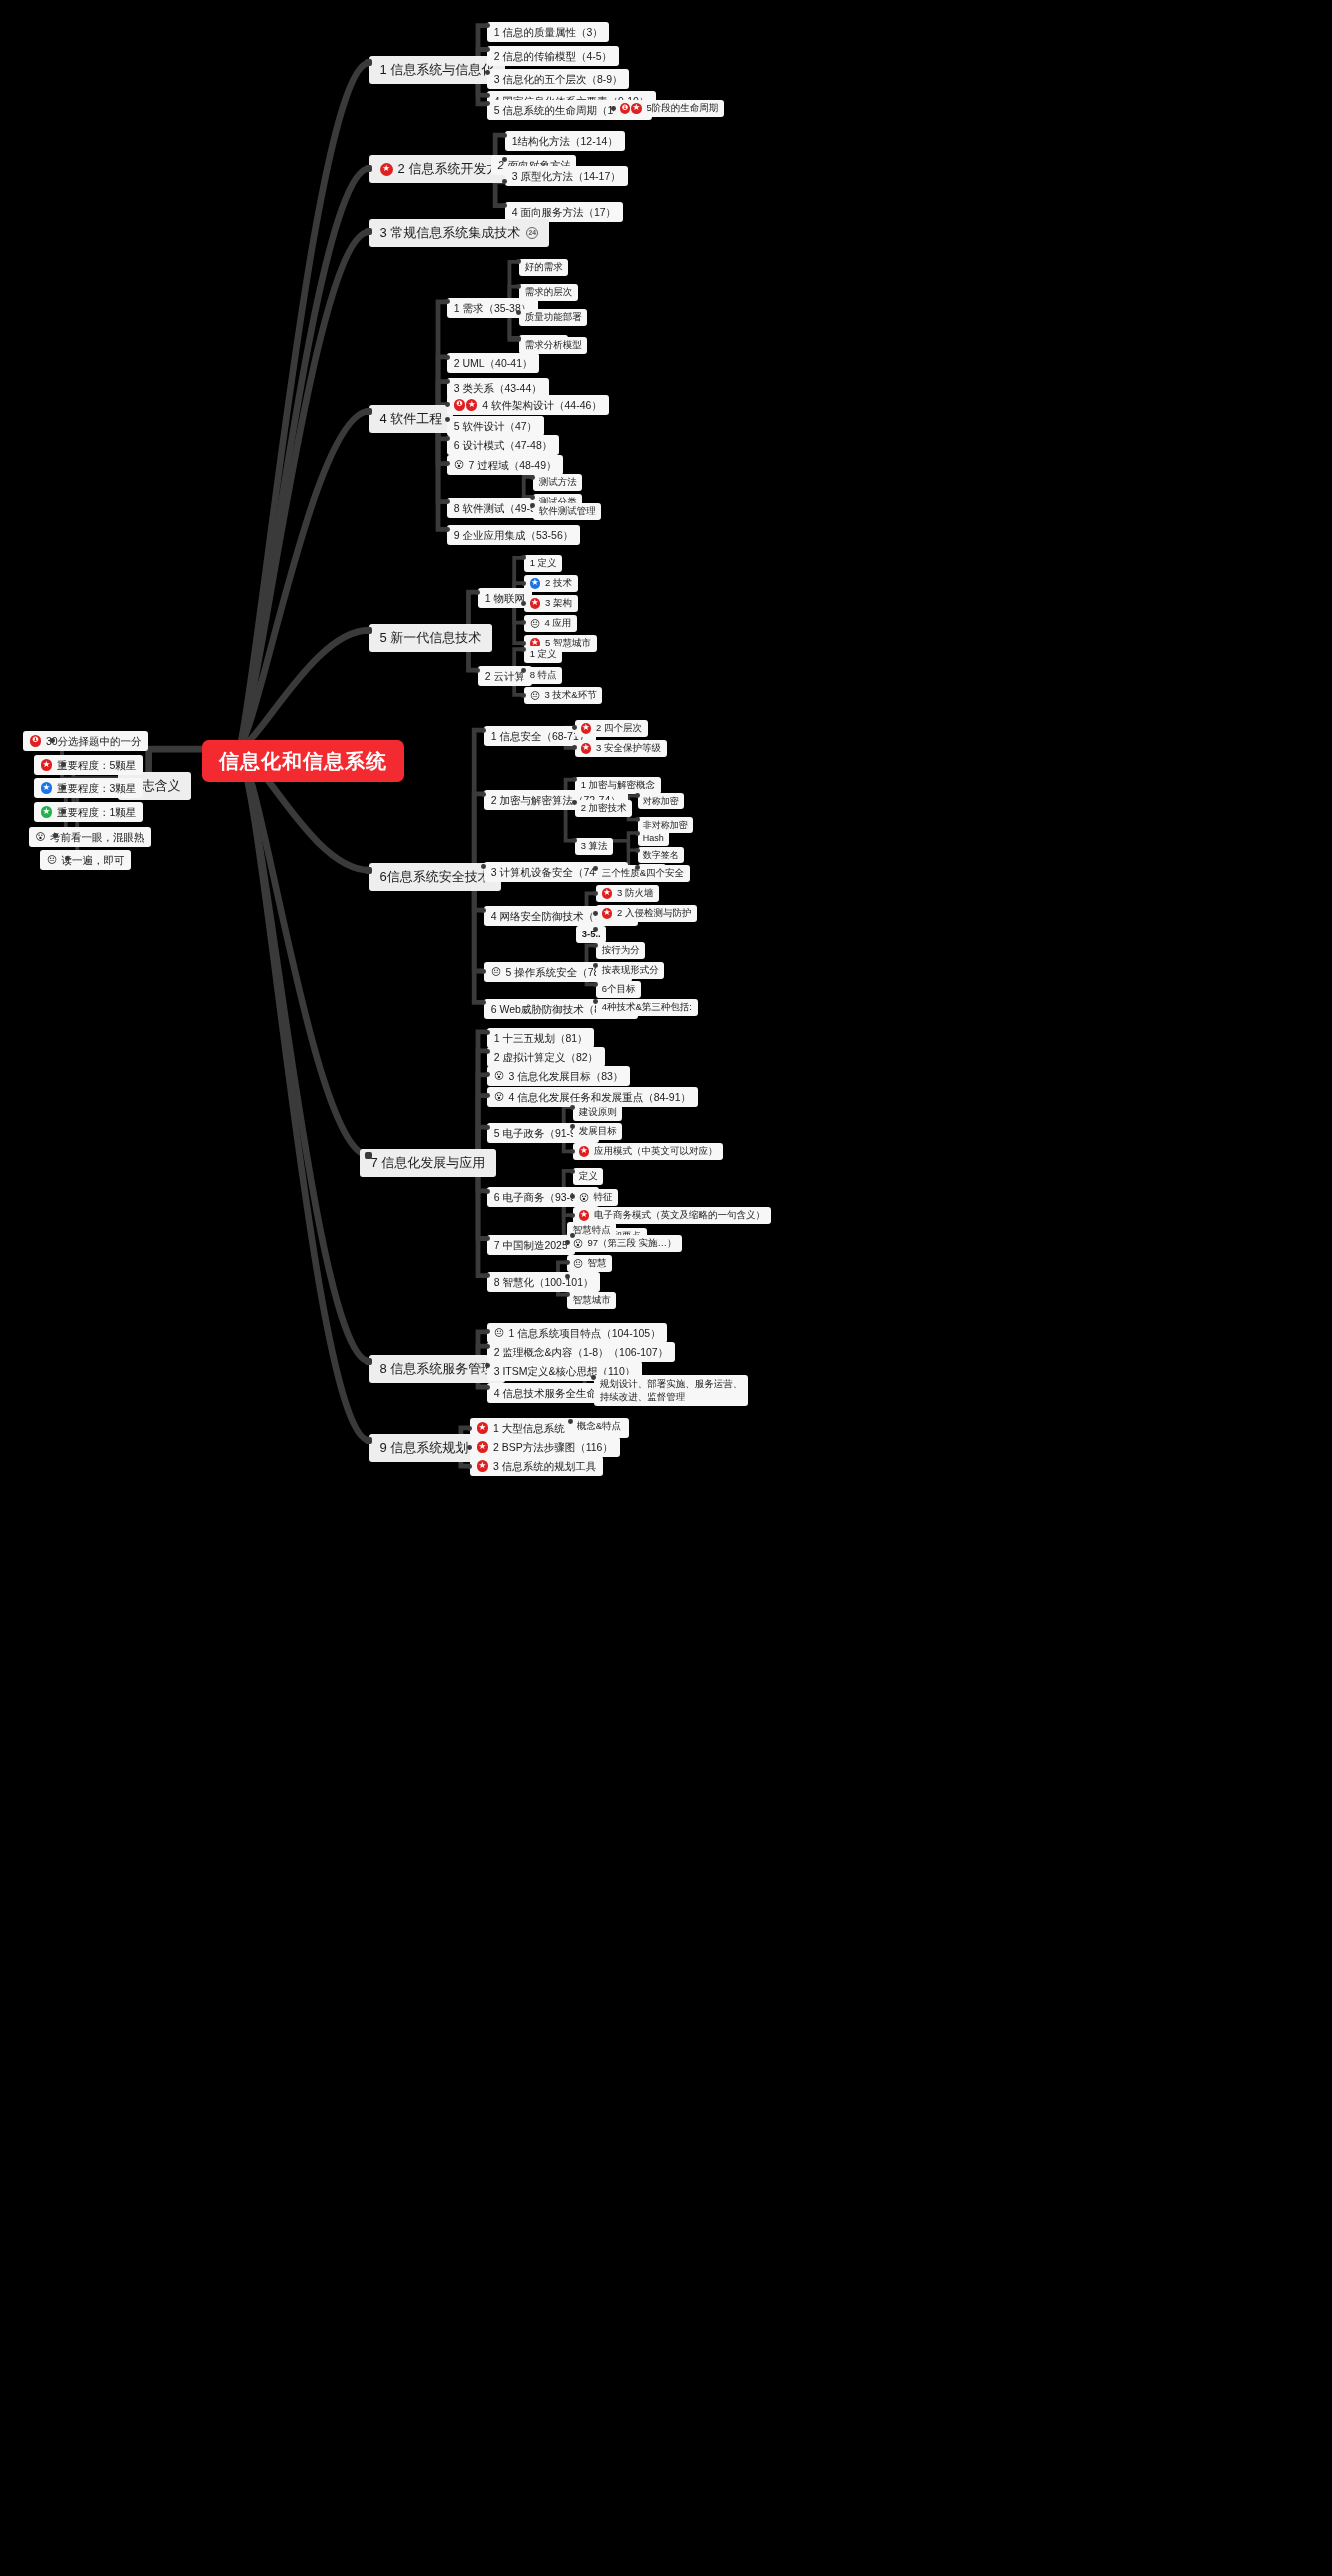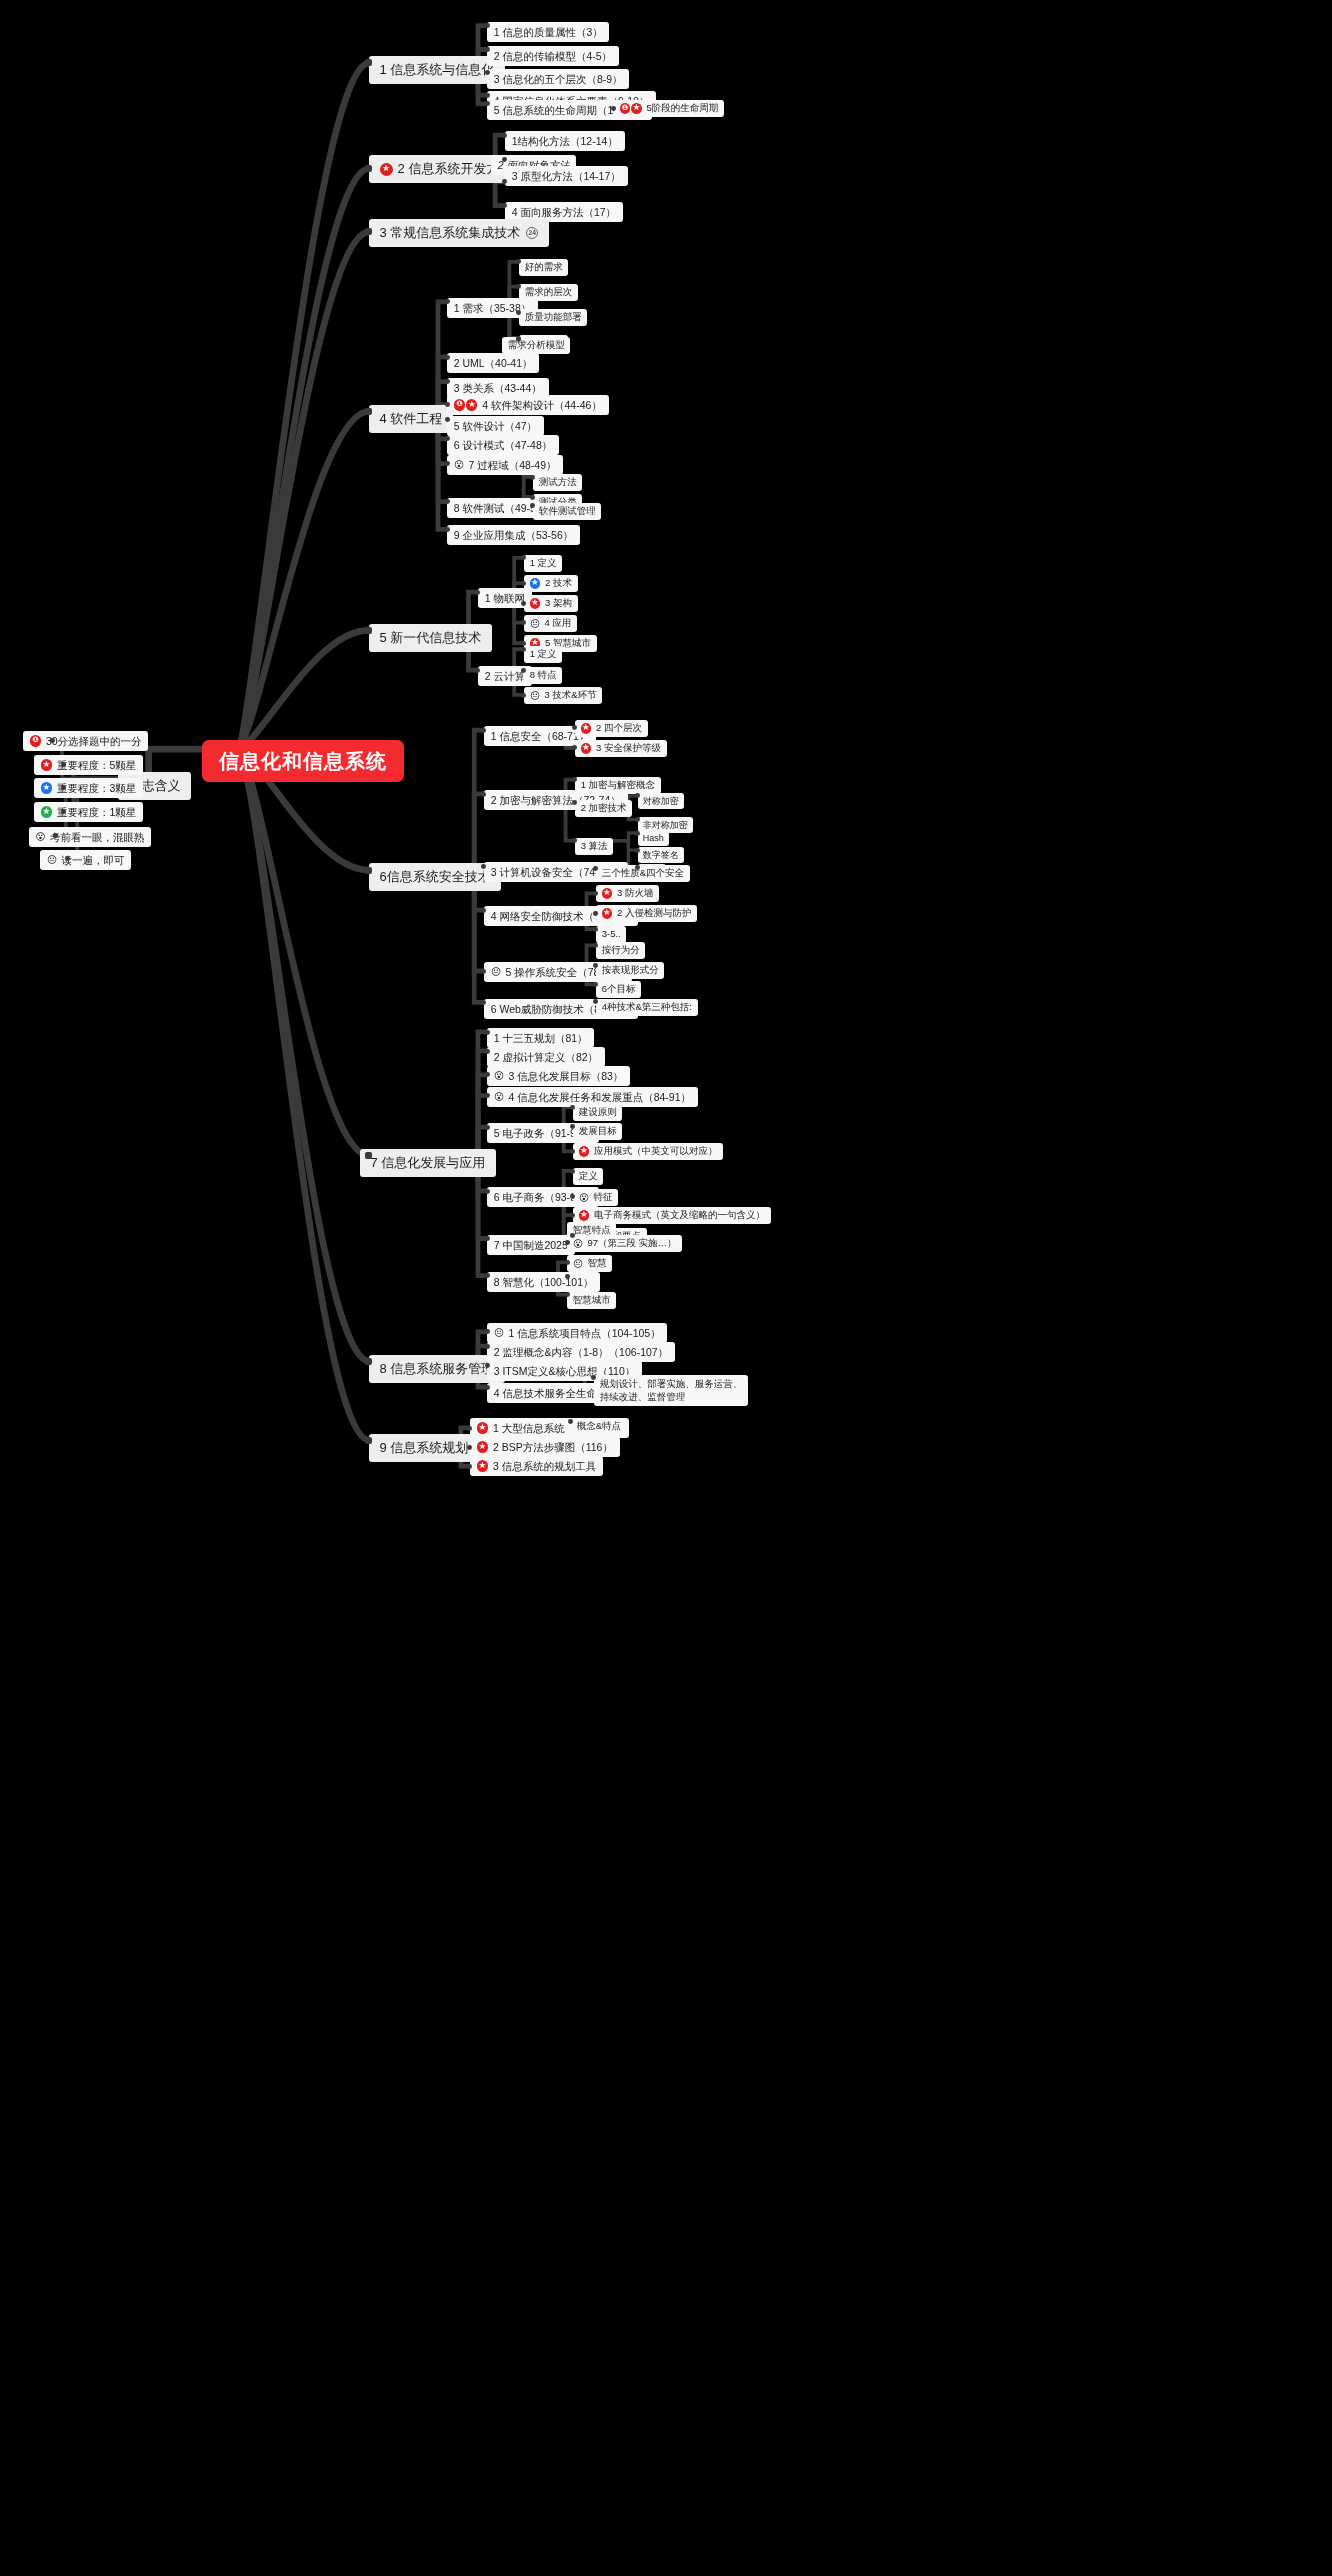--- a/index.html
+++ b/index.html
@@ -298,21 +298,21 @@
       </div>
       <div class="node lvl3" style="left: 519px; top: 284px;">
         <span class="lbl">需求的层次</span>
       </div>
       <div class="node lvl3" style="left: 519px; top: 309px;">
         <span class="lbl">质量功能部署</span>
       </div>
       <div class="node lvl3" style="left: 519px; top: 335px;">
         <span class="lbl">需求获取</span>
       </div>
-      <div class="node lvl3" style="left: 502px; top: 337px; text-align: right;">
+      <div class="node lvl3" style="left: 519px; top: 337px; text-align: right;">
         <span class="lbl">需求分析模型</span>
       </div>
       <div class="node lvl2" style="left: 447px; top: 353px;">
         <span class="lbl">2 UML（40-41）</span>
       </div>
       <div class="node lvl2" style="left: 447px; top: 378px;">
         <span class="lbl">3 类关系（43-44）</span>
       </div>
       <div class="node lvl2" style="left: 447px; top: 395px;">
         <span style="display: inline-flex; align-items: center; flex: 0 0 auto;">
@@ -435,21 +435,21 @@
         <span class="lbl">4 网络安全防御技术（76-77）</span>
       </div>
       <div class="node lvl3" style="left: 596px; top: 885px;">
         <span class="badge star b-red s11">★</span>
         <span class="lbl">3 防火墙</span>
       </div>
       <div class="node lvl3" style="left: 596px; top: 905px;">
         <span class="badge star b-red s11">★</span>
         <span class="lbl">2 入侵检测与防护</span>
       </div>
-      <div class="node lvl3" style="left: 596px; top: 926px;">
+      <div class="node lvl3" style="left: 576px; top: 926px; font-weight: bold;">
         <span class="lbl">3-5..</span>
       </div>
       <div class="node lvl2" style="left: 484px; top: 962px;">
         <span class="emo e11">😐</span>
         <span class="lbl">5 操作系统安全（78-79）</span>
       </div>
       <div class="node lvl3" style="left: 596px; top: 942px;">
         <span class="lbl">按行为分</span>
       </div>
       <div class="node lvl3" style="left: 596px; top: 962px;">

